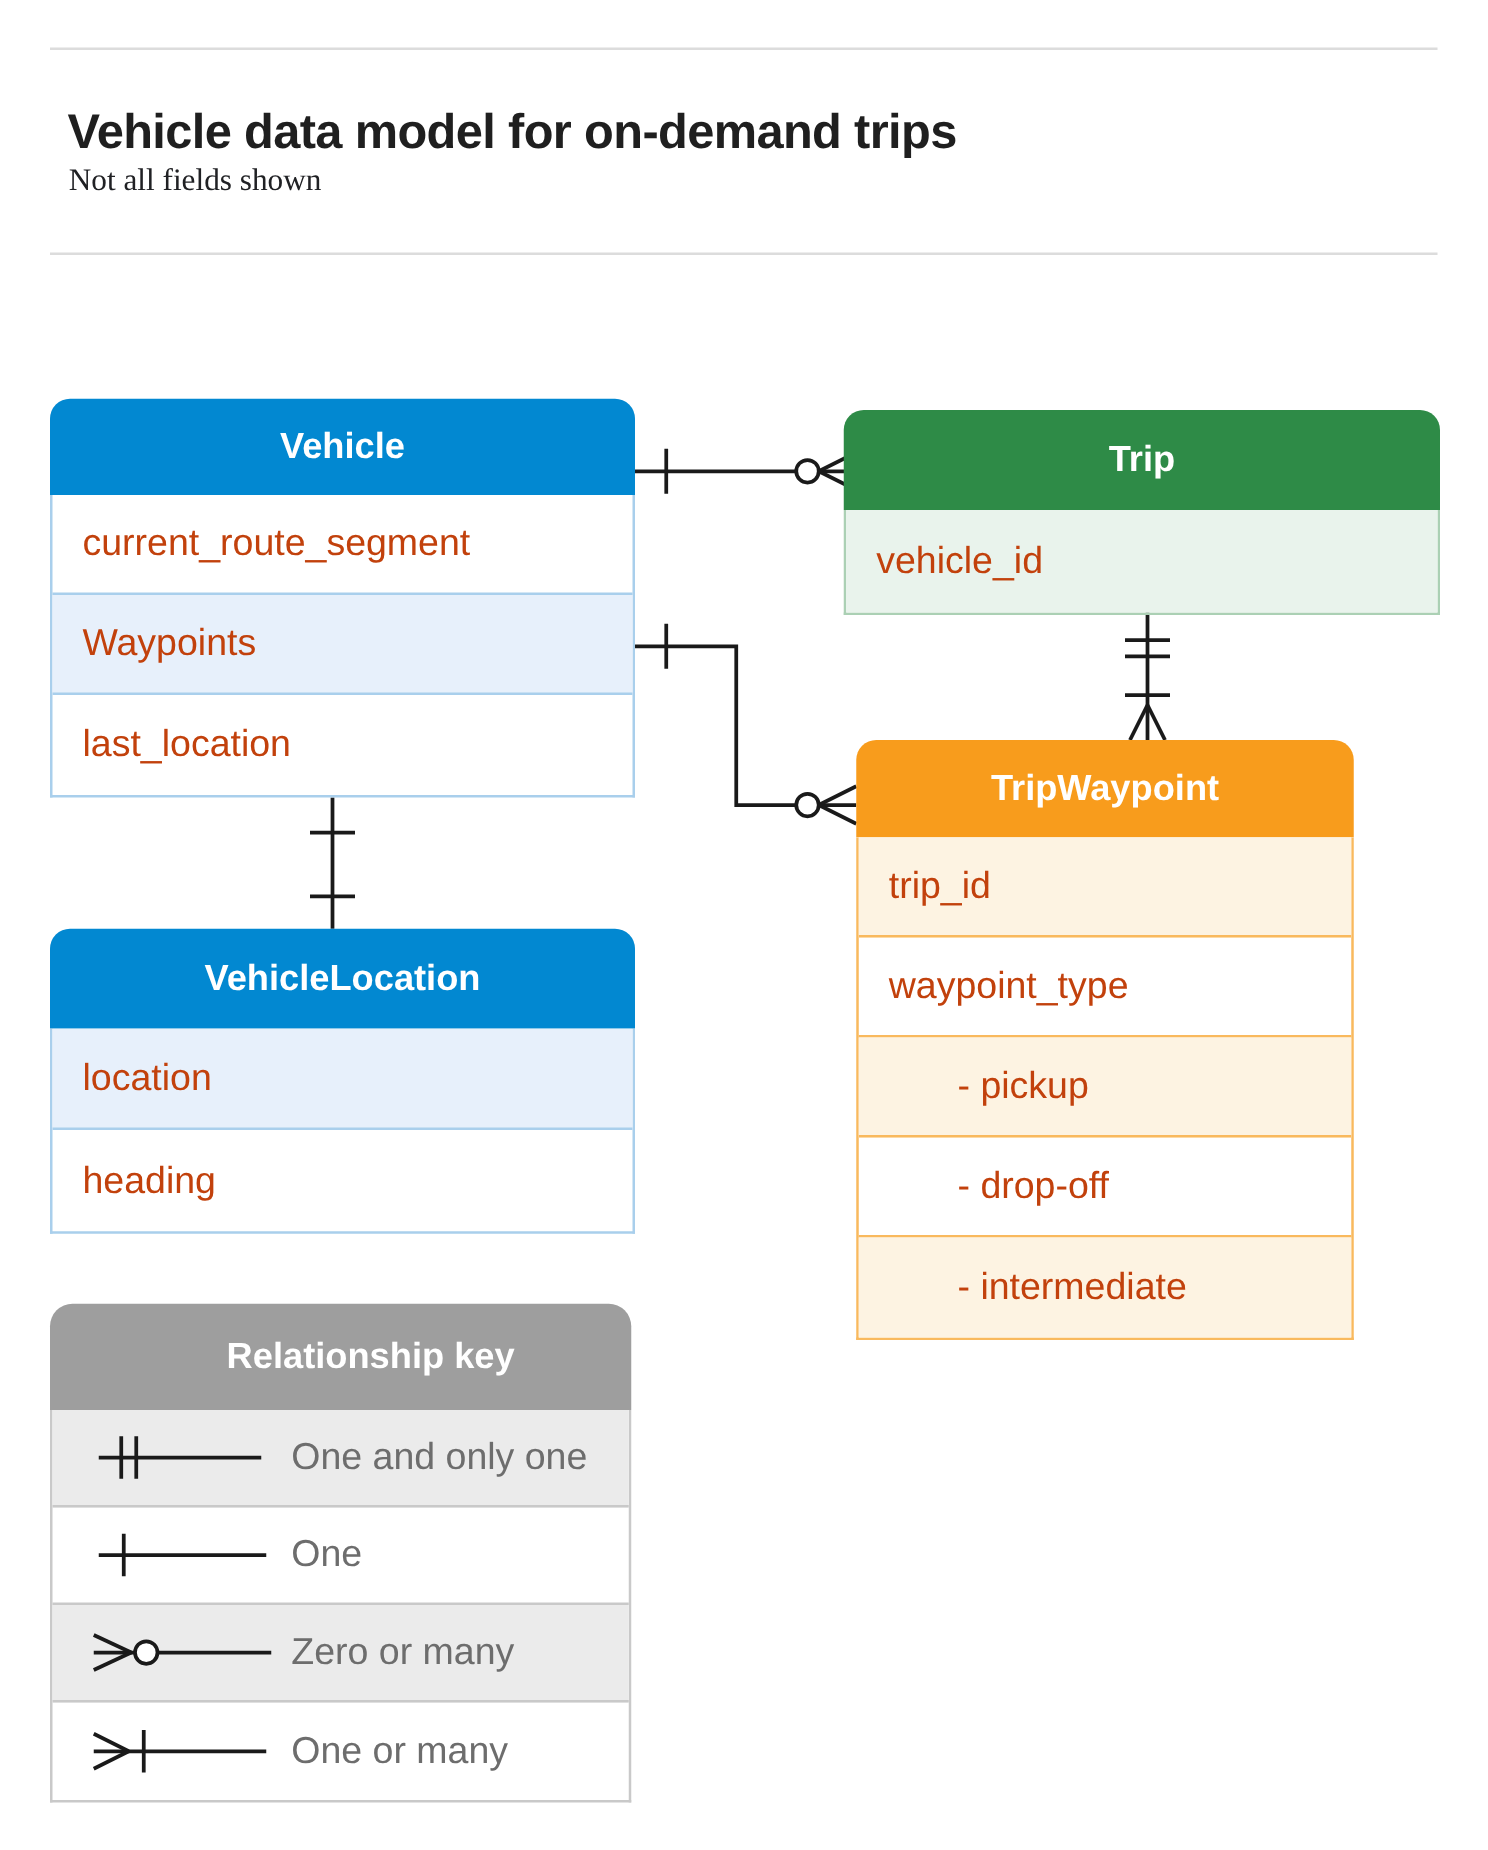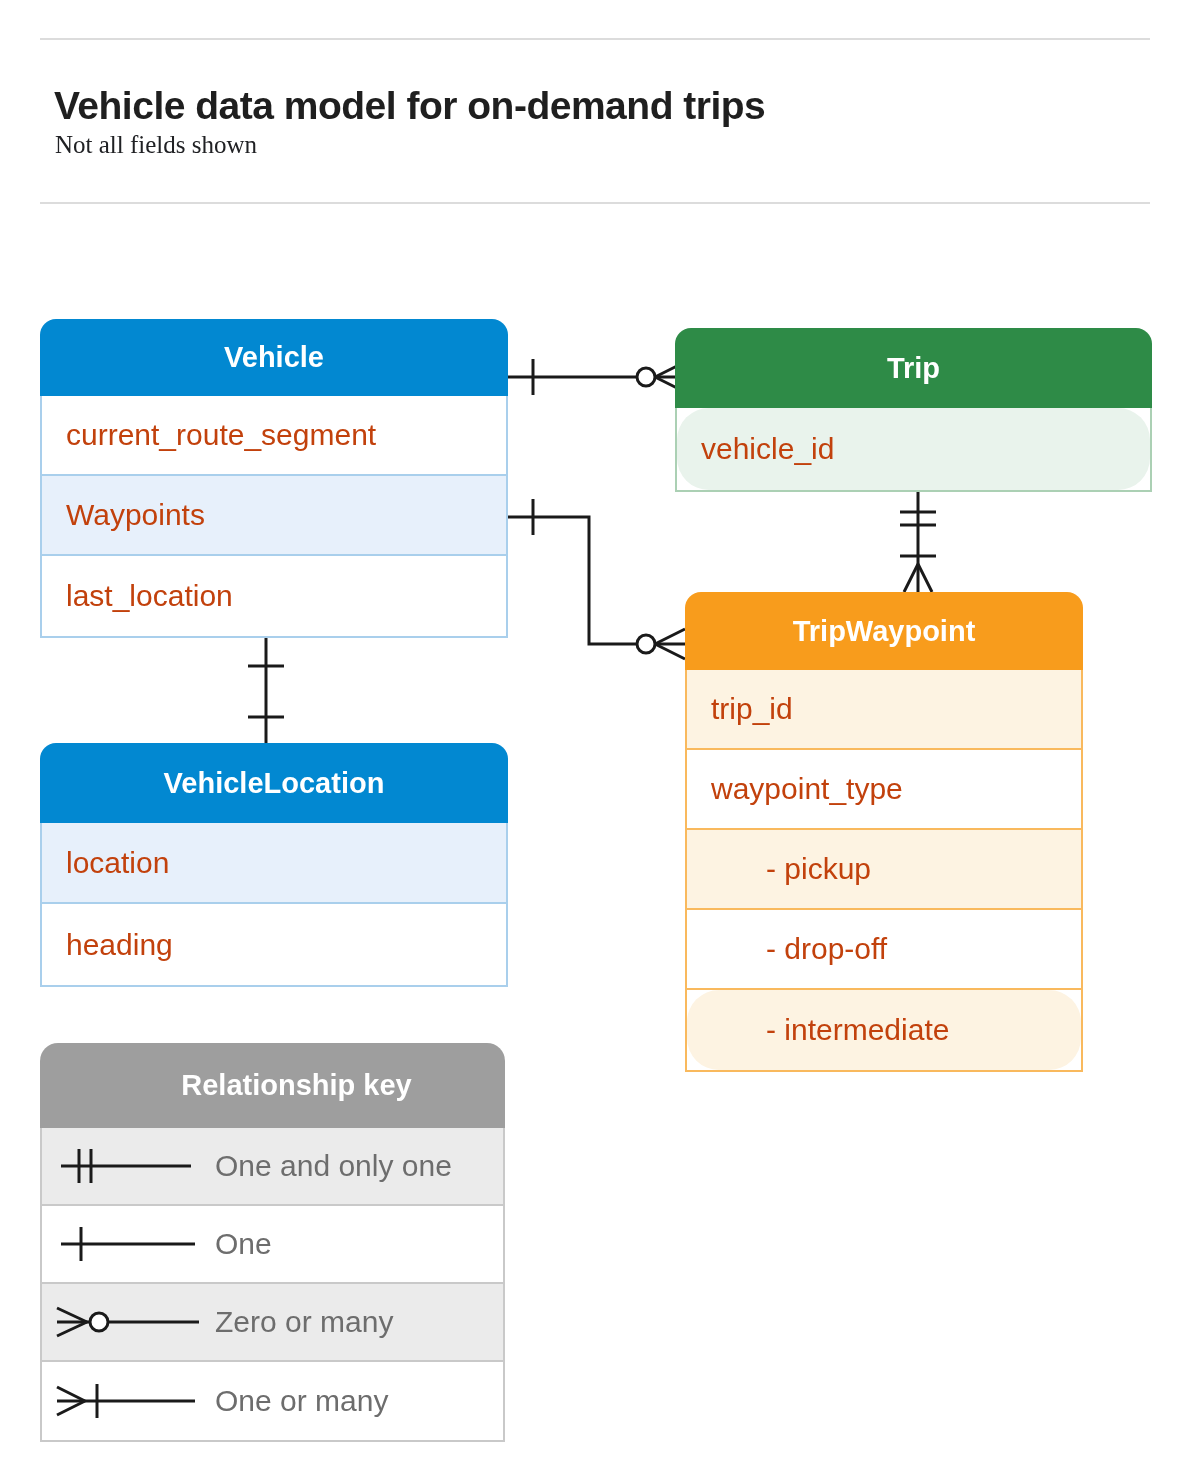--- a/index.html
+++ b/index.html
@@ -24,21 +24,21 @@
     display:flex;align-items:center;justify-content:center;
     color:#fff;font-weight:700;font-size:29px;
     border-top-left-radius:16px;border-top-right-radius:16px;
   }
   .entity .rows{border-style:solid;border-width:0 2px 2px 2px;background:#fff;}
   .entity .row{
     display:flex;align-items:center;
     font-size:30px;color:#c2410c;padding-left:24px;box-sizing:border-box;
     border-bottom:2px solid transparent;
   }
-  .entity .row:last-child{border-bottom:none;border-radius:32px;}
+  .entity .row:last-child{border-bottom:none;}
   .entity .row.sub{padding-left:79px;}
 
   
   .blue .hdr{background:#0288d1;}
   .blue .rows{border-color:#a9cfec;}
   .blue .row{border-bottom-color:#a9cfec;}
   .blue .row.hl{background:#e7f0fb;}
 
   .e-vehicle{left:40px;top:319px;width:468px;}
   .e-vehicle .hdr{height:77px;}
@@ -66,21 +66,21 @@
   .e-tripwaypoint .hdr{height:78px;}
   .e-tripwaypoint .row{height:80px;}
 
   
   .gray .hdr{background:#9e9e9e;border-top-left-radius:18px;border-top-right-radius:18px;}
   .gray .rows{border-color:#c9c9c9;}
   .gray .row{border-bottom-color:#c9c9c9;color:#6d6d6d;}
   .gray .row.hl{background:#ebebeb;}
   .e-key{left:40px;top:1043px;width:465px;}
   .e-key .hdr{height:85px;padding-left:48px;}
-  .e-key .row{height:78px;padding-left:11px;}
+  .e-key .row{height:78px;padding-left:29px;}
   .e-key .sym{width:150px;height:50px;flex:0 0 auto;}
   .e-key .lbl{margin-left:12px;}
 
   
   #connectors{position:absolute;left:0;top:0;z-index:0;}
   .entity{z-index:1;}
   #connectors line, #connectors polyline{stroke:#1a1a1a;stroke-width:3;fill:none;}
   #connectors circle{stroke:#1a1a1a;stroke-width:3;fill:#fff;}
   .sym line{stroke:#1a1a1a;stroke-width:3;}
   .sym circle{stroke:#1a1a1a;stroke-width:3;fill:#fff;}

